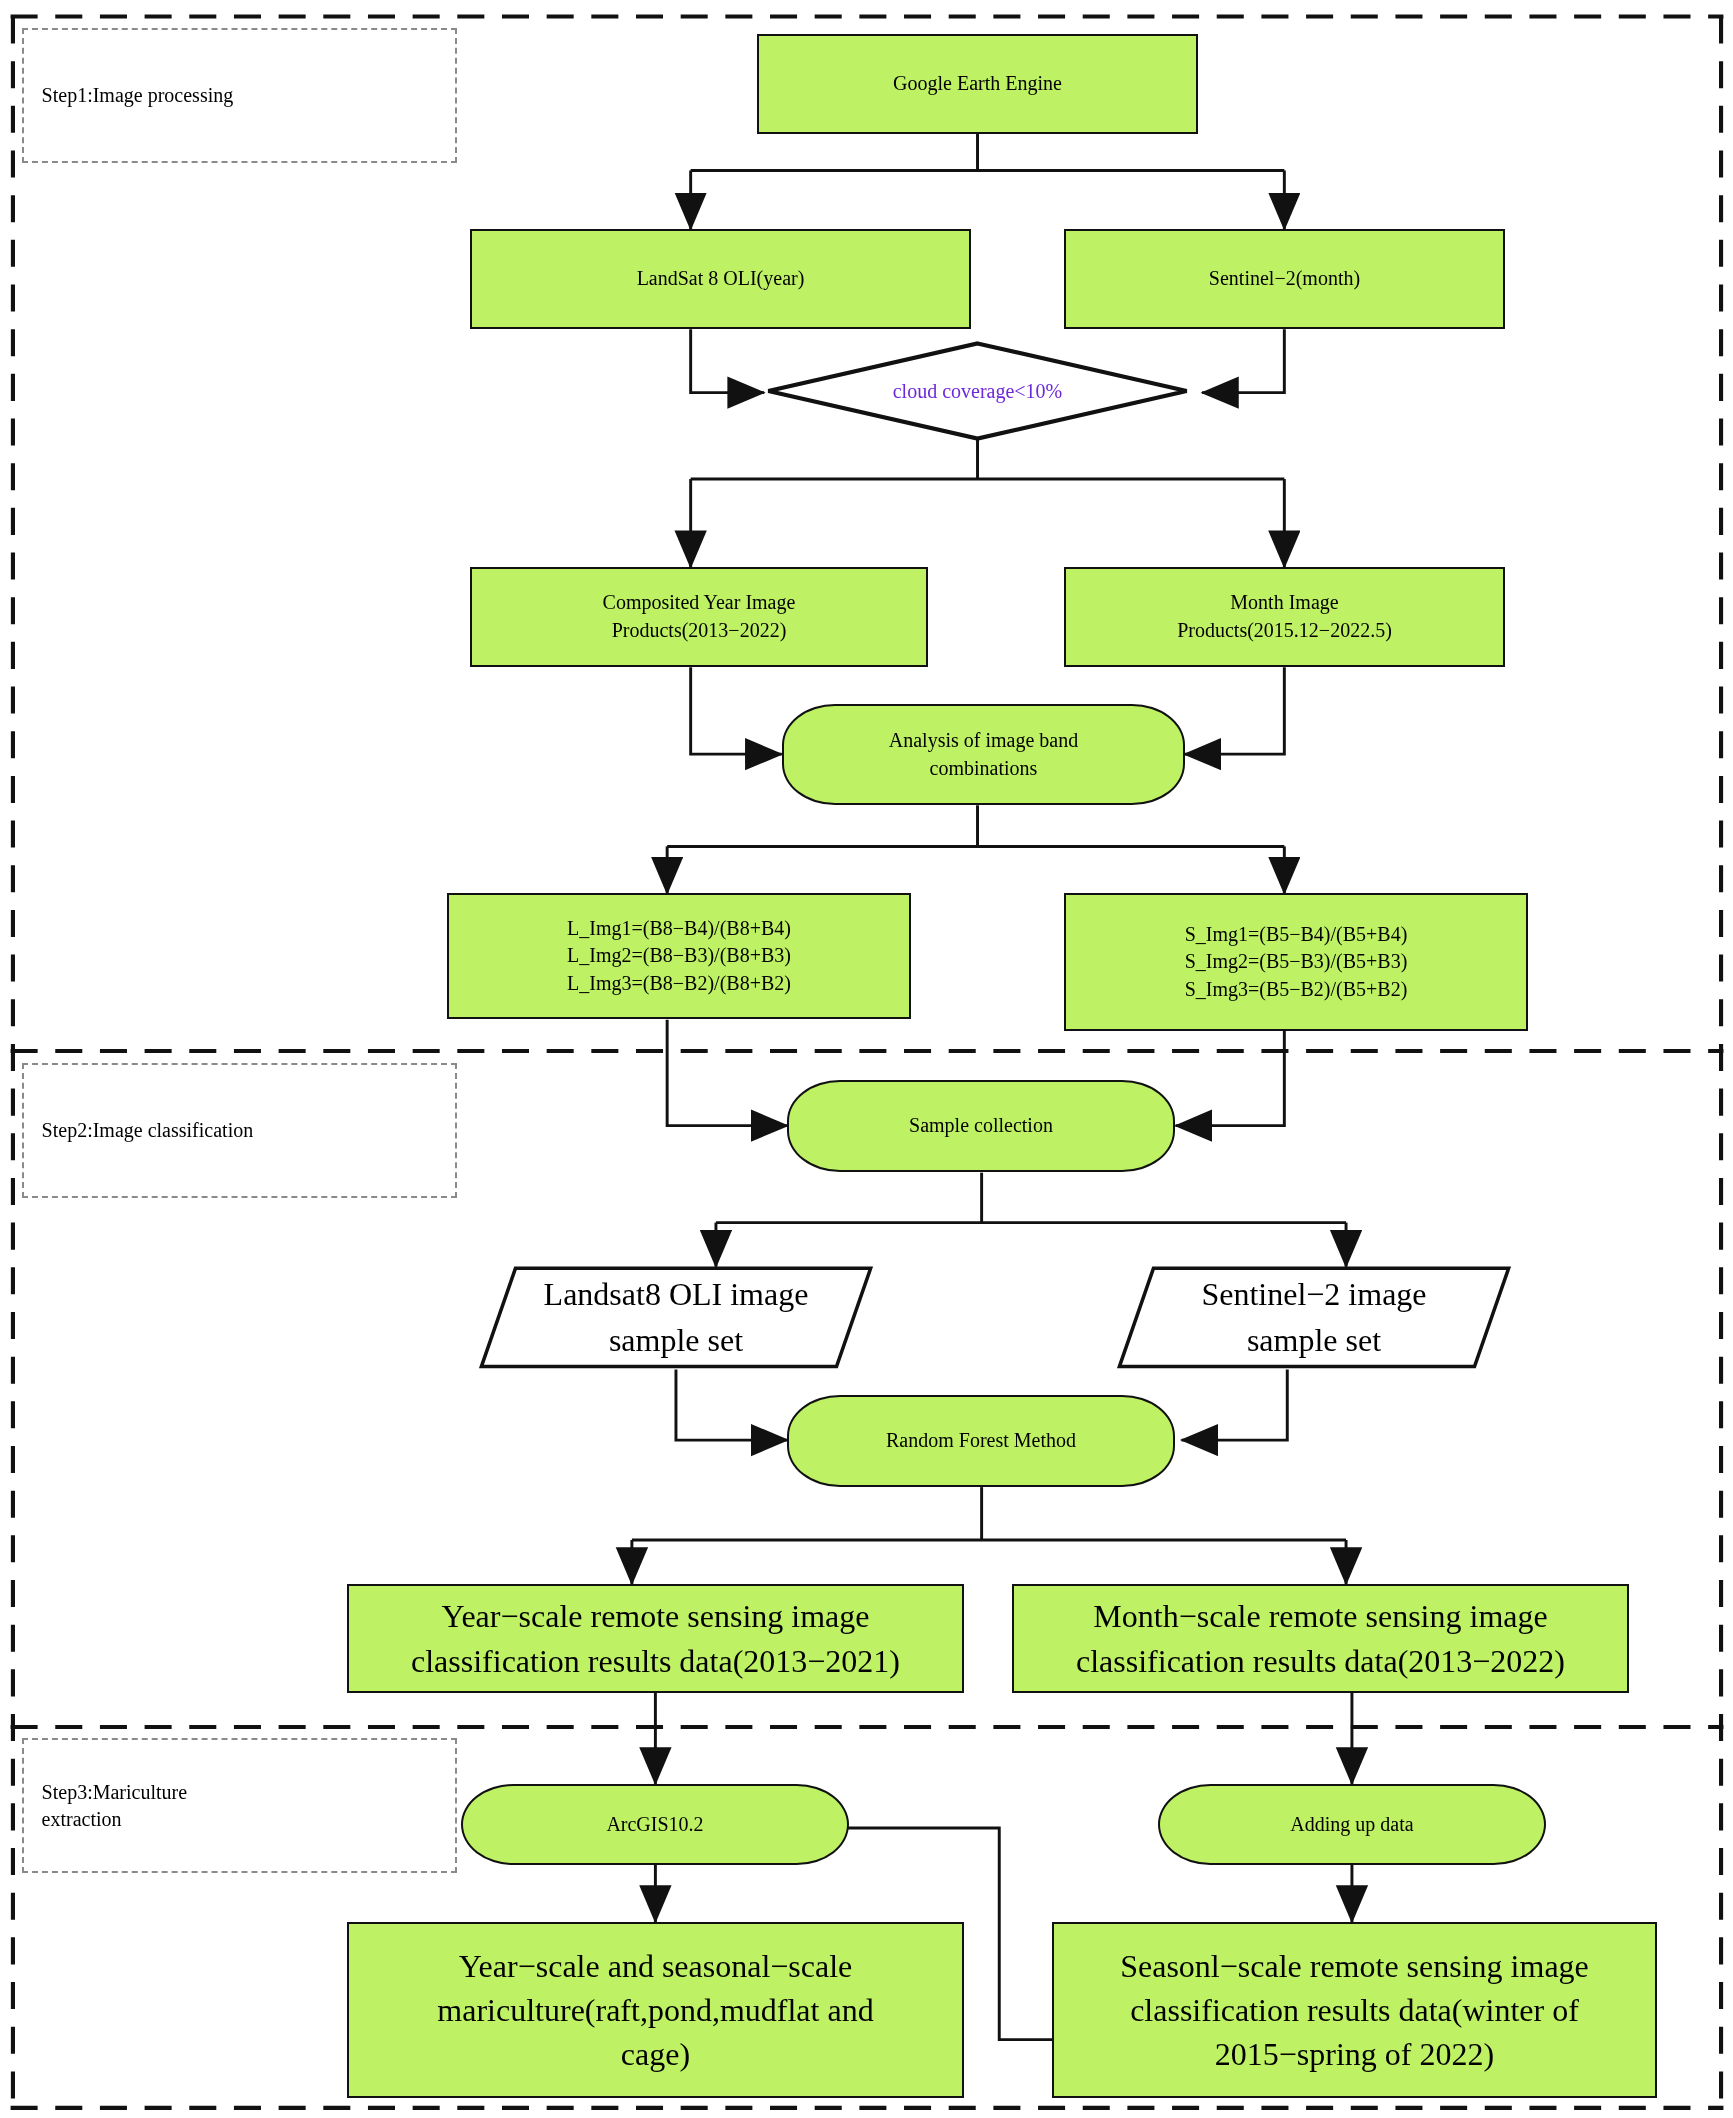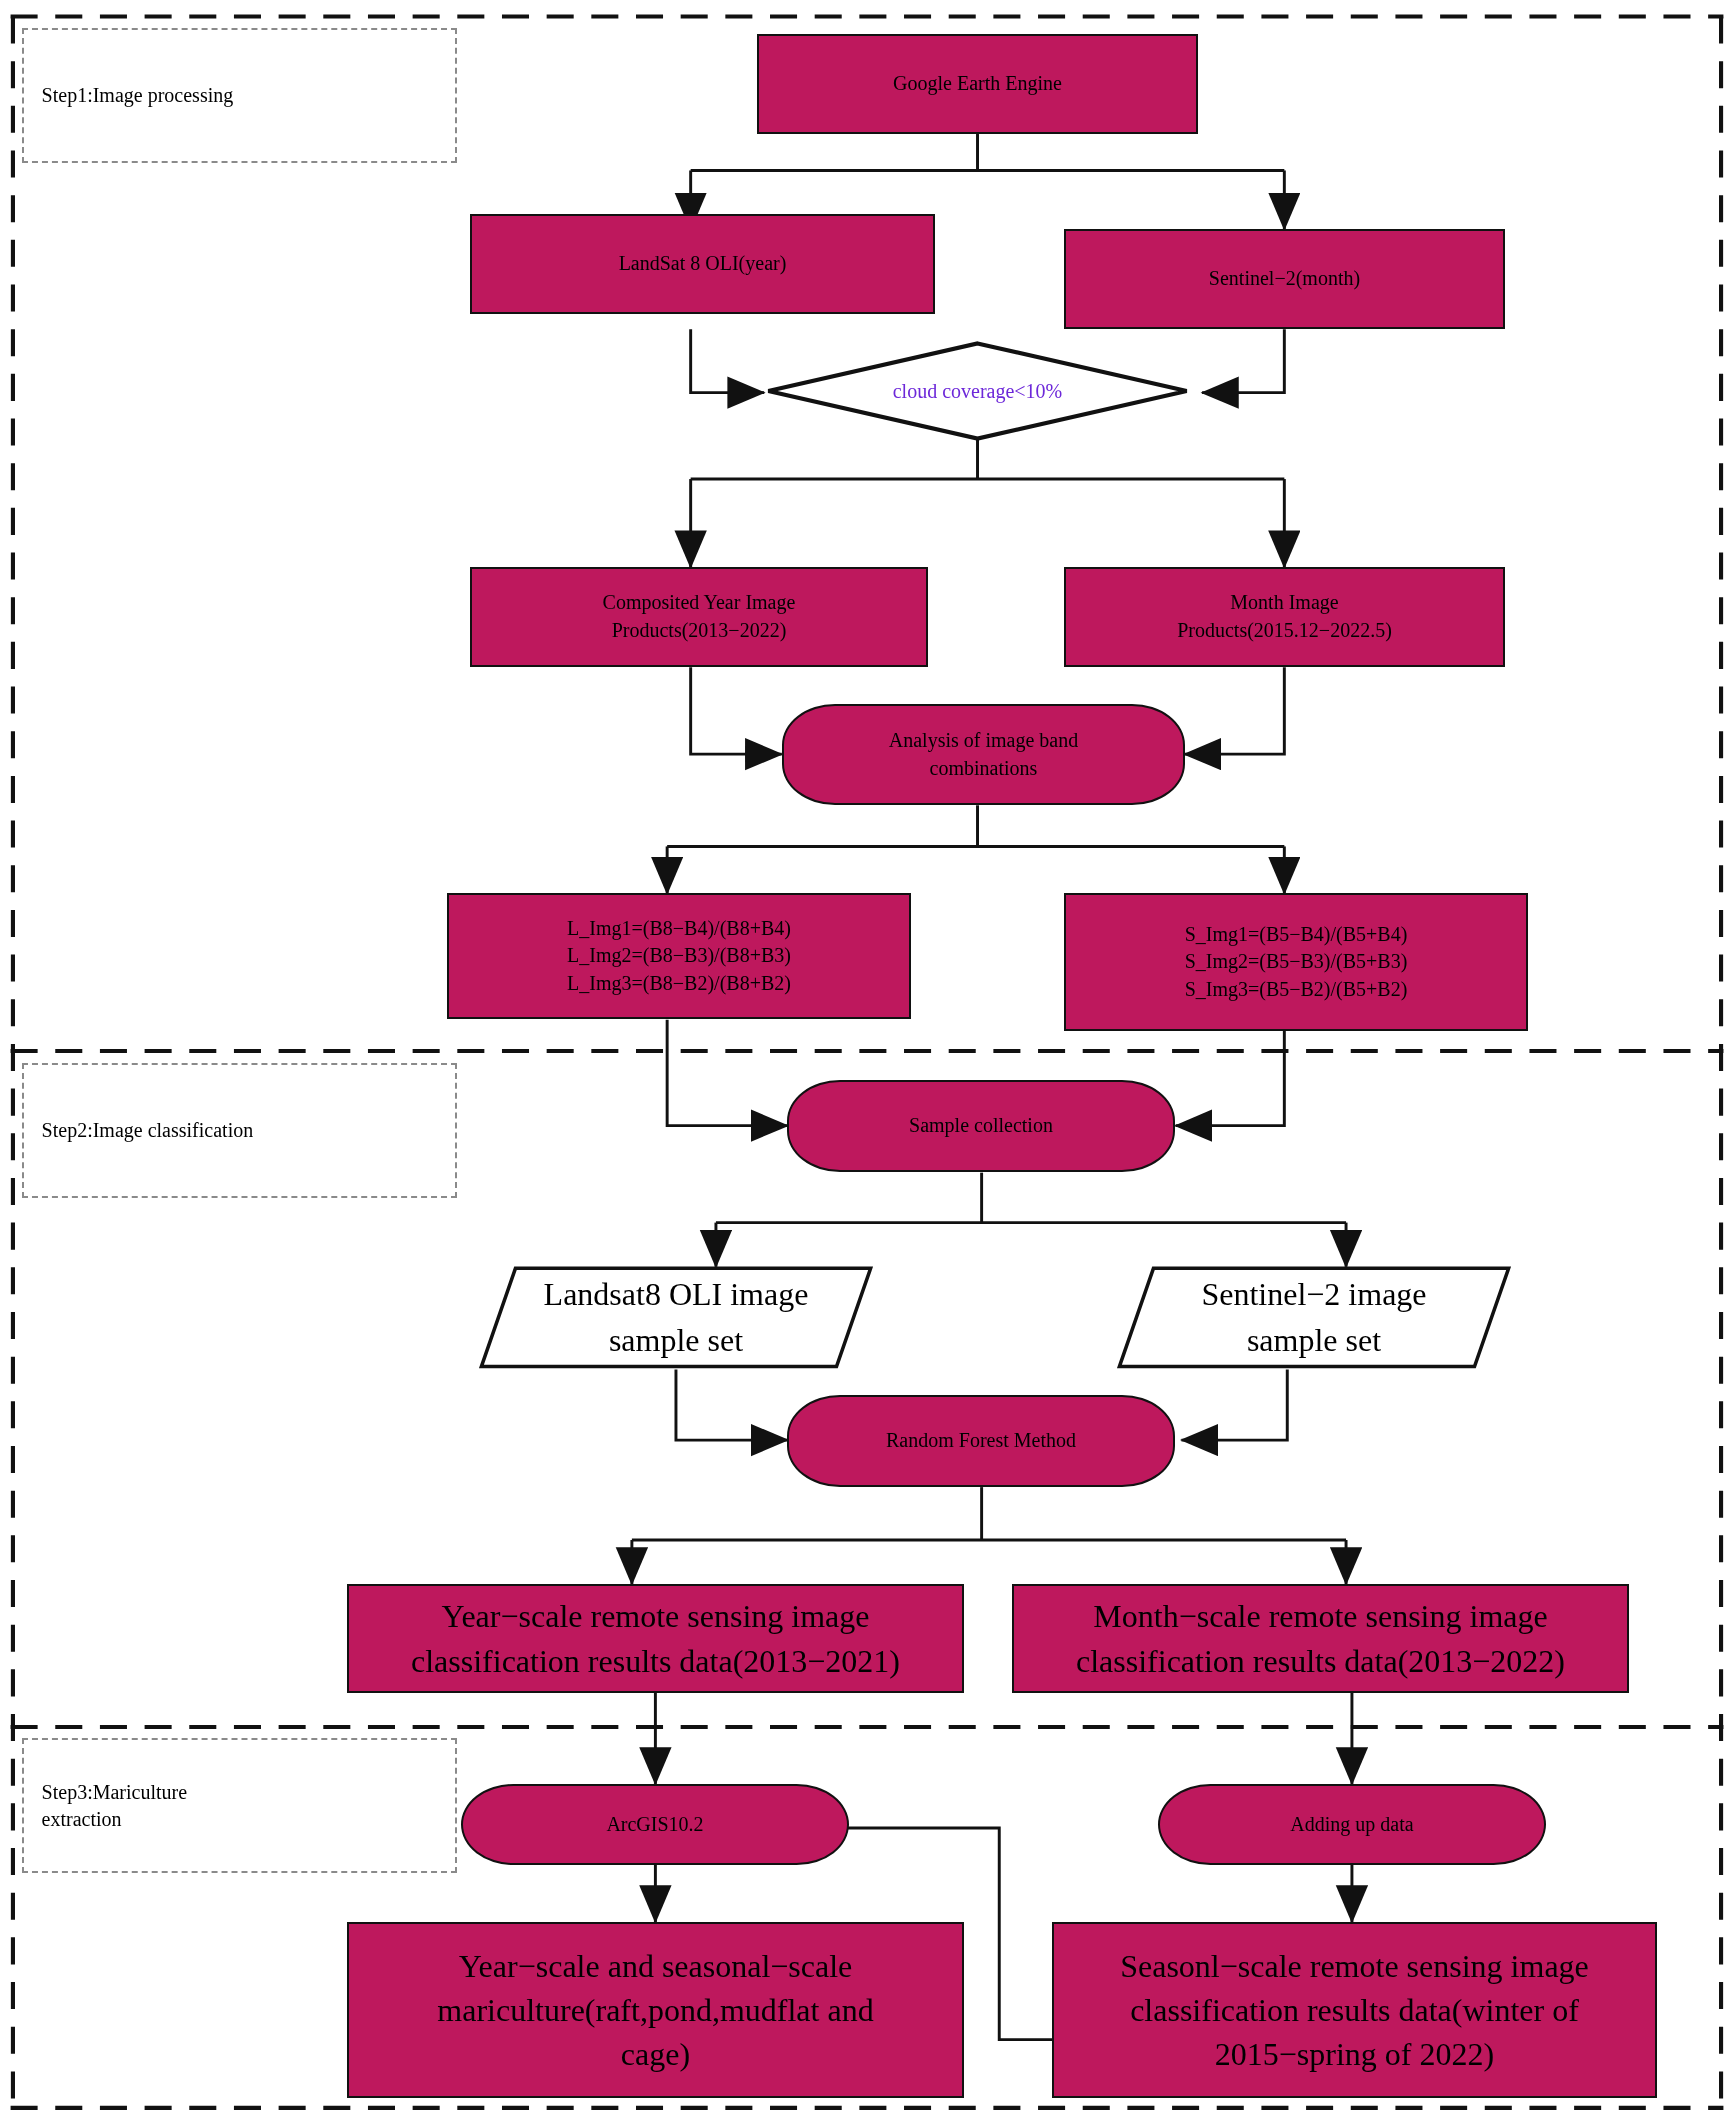--- a/index.html
+++ b/index.html
@@ -1,21 +1,21 @@
 <!DOCTYPE html>
 <html style="font-size:9.4px"><head>
 <meta charset="utf-8">
 <style>
   html,body{margin:0;padding:0;background:#ffffff;}
   body{font-family:"Liberation Serif","DejaVu Serif",serif;}
   #stage{position:relative;width:1734px;height:2119px;background:#fff;overflow:hidden;}
   svg#wires{position:absolute;left:0;top:0;width:1734px;height:2119px;pointer-events:none;}
 
   .node{position:absolute;box-sizing:border-box;display:flex;align-items:center;
-        justify-content:center;text-align:center;color:#000;background:#be185d;z-index:3;}
+        justify-content:center;text-align:center;color:#000;background:#bef264;z-index:3;}
   .rect{border:2.4px solid #111;}
   .rrect{border:2.4px solid #111;border-radius:53px/41px;}
   .textline{line-height:1.38;white-space:pre-line;padding:0 5.9px;}
 
   .para{position:absolute;z-index:3;}
   .para .shape{position:absolute;inset:0;}
   .para .lbl{position:absolute;inset:0;display:flex;align-items:center;justify-content:center;
              text-align:center;line-height:1.42;white-space:pre-line;color:#000;}
 
   .diam{position:absolute;z-index:3;}
@@ -104,21 +104,21 @@
   </div>
   <div class="stepbox f46" style="left:22px;top:1738px;width:435px;height:135px;">
     <span>Step3:Mariculture
 extraction</span>
   </div>
 
   <div class="node rect f46" style="left:757px;top:34px;width:441px;height:100px;">
     <div class="textline">Google Earth Engine</div>
   </div>
 
-  <div class="node rect f46" style="left:470px;top:214px;width:465px;height:100px;text-align:right;">
+  <div class="node rect f46" style="left:470px;top:229px;width:501px;height:100px;text-align:right;">
     <div class="textline">LandSat 8 OLI(year)</div>
   </div>
 
   <div class="node rect f46" style="left:1064px;top:229px;width:441px;height:100px;">
     <div class="textline">Sentinel−2(month)</div>
   </div>
 
   <div class="diam" style="left:766px;top:341px;width:423px;height:100px;">
     <svg width="423" height="100" viewBox="0 0 720 170">
       <polygon points="360,4 716,85 360,166 4,85" fill="#fff" stroke="#111" stroke-width="7"></polygon>

